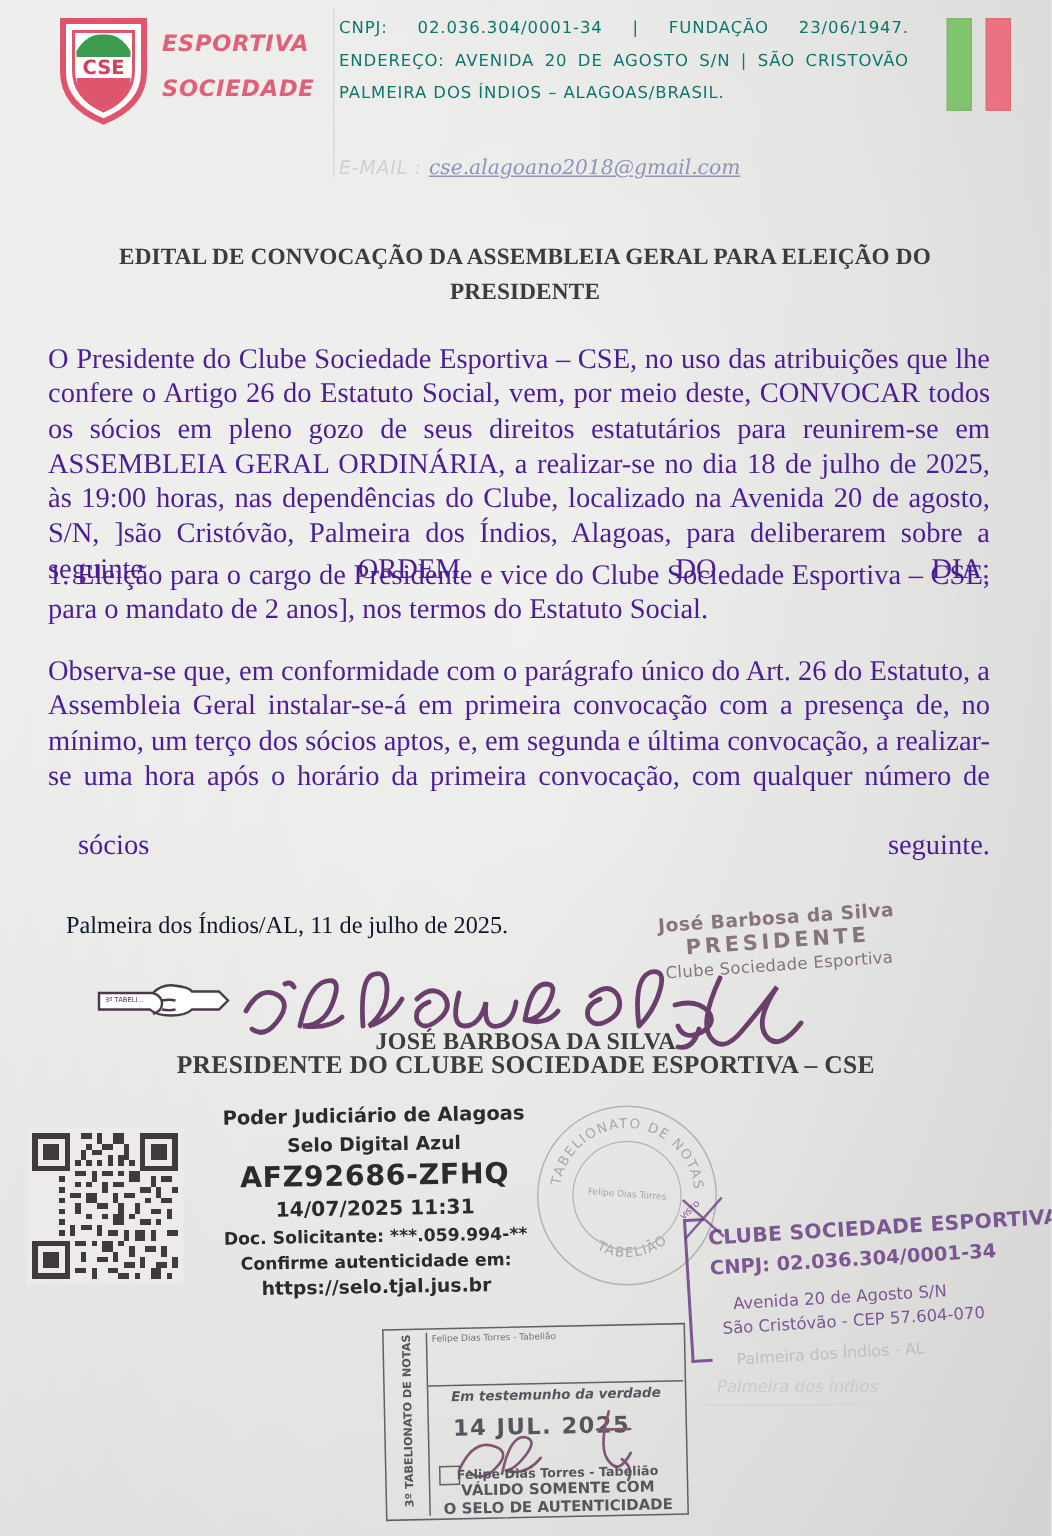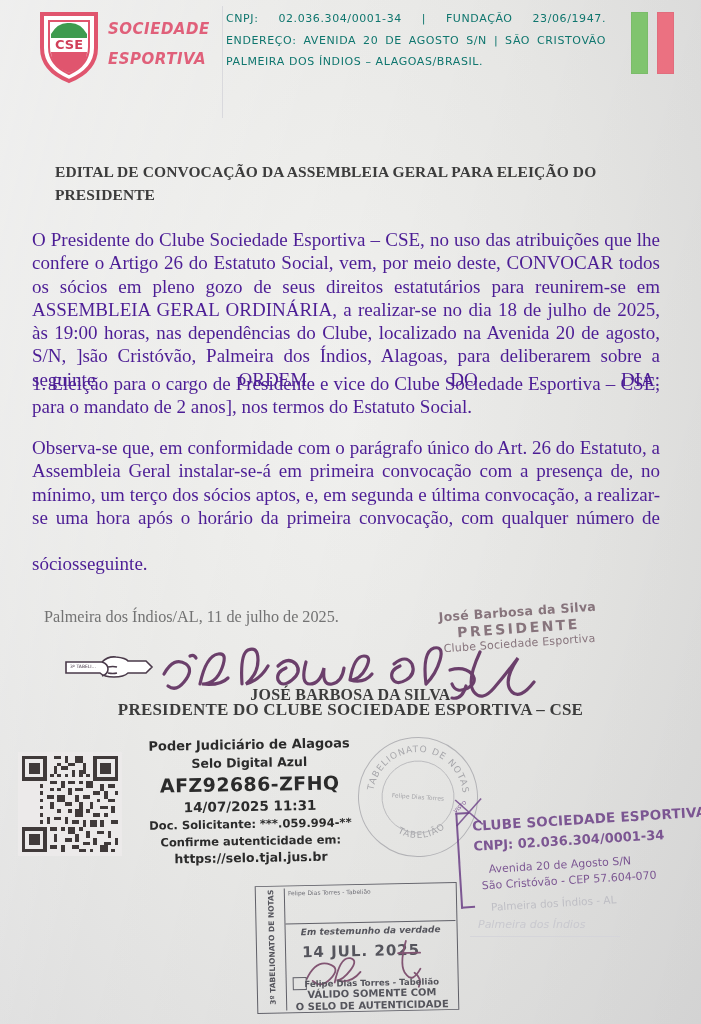--- a/index.html
+++ b/index.html
@@ -55,38 +55,38 @@
   }
   .flag{position:absolute;right:14px;top:12px;width:56px;height:62px;}
   .flag span{display:inline-block;width:17px;height:62px;vertical-align:top;
     border:1px solid rgba(0,0,0,.05);box-sizing:border-box;}
   .flag .green{background:#6cbf56;opacity:.82;margin-right:9px;}
   .flag .red{background:#ef5a6e;opacity:.82;}
 
   
   .doc-title{
     position:absolute;left:55px;top:160px;width:590px;
-    font-weight:bold;font-size:15.5px;
+    text-align:center;font-weight:bold;font-size:15.5px;
     line-height:23px;color:#3c3c3c;letter-spacing:.1px;
   }
 
   
   .body-block{position:absolute;left:32px;width:628px;
     font-size:19px;line-height:23.3px;text-align:justify;color:#4c1d95;}
   #p-convoca{top:228px;}
   #p-item1{top:372px;}
   #p-observa{top:436px;}
   #p-afixado{top:528px;}
   .body-block p{margin:0;text-align:justify;}
   .lastline-justify{
     text-align:justify;
   }
   .lastline-justify:after{content:"";display:inline-block;width:100%;}
   .place-date{
-    position:absolute;left:44px;top:608px;font-size:16.2px;color:#737373;
+    position:absolute;left:44px;top:608px;font-size:16.2px;color:#0f172a;
   }
 
   
   .pres-stamp{
     position:absolute;left:404px;top:604px;width:230px;height:62px;
     transform:rotate(-4deg);
     color:#6d5560;opacity:.78;text-align:center;
     font-family:"DejaVu Sans", sans-serif;
   }
   .pres-stamp .n{font-size:12.5px;letter-spacing:.3px;font-weight:bold;}
@@ -200,47 +200,51 @@
 
     <svg class="logo-shield" viewBox="0 0 62 74">
       <path d="M4 4 H58 V38 Q58 60 31 71 Q4 60 4 38 Z" fill="#ffffff" stroke="#e0556e" stroke-width="4"></path>
       <path d="M11 11 H51 V37 Q51 55 31 64 Q11 55 11 37 Z" fill="#ffffff" stroke="#e0556e" stroke-width="2"></path>
       <path d="M13 24 Q20 12 31 13 Q42 12 49 24 L49 28 L13 28 Z" fill="#3d9b4f"></path>
       <path d="M13 42 L49 42 Q49 56 31 63 Q13 56 13 42 Z" fill="#e0556e"></path>
       <text x="31" y="39" text-anchor="middle" font-family="DejaVu Sans, sans-serif" font-size="13" font-weight="bold" fill="#d13f59">CSE</text>
     </svg>
 
     <div class="hdr-club">
+      <div>ESPORTIVA</div>
       <div>SOCIEDADE</div>
-      <div>ESPORTIVA</div>
     </div>
 
     <div class="hdr-rule"></div>
 
     <div class="hdr-meta">CNPJ: 02.036.304/0001-34 | FUNDAÇÃO 23/06/1947. ENDEREÇO: AVENIDA 20 DE AGOSTO S/N | SÃO CRISTOVÃO PALMEIRA DOS ÍNDIOS – ALAGOAS/BRASIL.</div>
 
+    <div class="hdr-email-line">
+      <span>E-MAIL :</span>
+      <span class="hdr-email">cse.alagoano2018@gmail.com</span>
+    </div>
 
     <div class="flag">
       <span class="green"></span><span class="red"></span>
     </div>
   </div>
 
   <div class="doc-title">EDITAL DE CONVOCAÇÃO DA ASSEMBLEIA GERAL PARA ELEIÇÃO DO PRESIDENTE</div>
 
   <div class="body-block" id="p-convoca">
     <p class="lastline-justify">O Presidente do Clube Sociedade Esportiva – CSE, no uso das atribuições que lhe confere o Artigo 26 do Estatuto Social, vem, por meio deste, CONVOCAR todos os sócios em pleno gozo de seus direitos estatutários para reunirem-se em ASSEMBLEIA GERAL ORDINÁRIA, a realizar-se no dia 18 de julho de 2025, às 19:00 horas, nas dependências do Clube, localizado na Avenida 20 de agosto, S/N, ]são Cristóvão, Palmeira dos Índios, Alagoas, para deliberarem sobre a seguinte ORDEM DO DIA:</p>
   </div>
 
   <div class="body-block" id="p-item1">
     <p>1. Eleição para o cargo de Presidente e vice do Clube Sociedade Esportiva – CSE, para o  mandato de 2 anos], nos termos do Estatuto Social.</p>
   </div>
 
   <div class="body-block" id="p-observa">
     <p class="lastline-justify">Observa-se que, em conformidade com o parágrafo único do Art. 26 do Estatuto, a Assembleia Geral instalar-se-á em primeira convocação com a presença de, no mínimo, um terço dos sócios aptos, e, em segunda e última convocação, a realizar-se uma hora após o horário da primeira convocação, com qualquer número de</p>
-    <p style="display:flex;">
+    <p style="display:flex;justify-content:space-between;margin-left:20px;">
       <span>sócios</span>
       <span>seguinte.</span>
     </p>
   </div>
 
 
   <div class="place-date">Palmeira dos Índios/AL, 11 de julho de 2025.</div>
 
   <div class="pres-stamp">
     <div class="n">José Barbosa da Silva</div>

